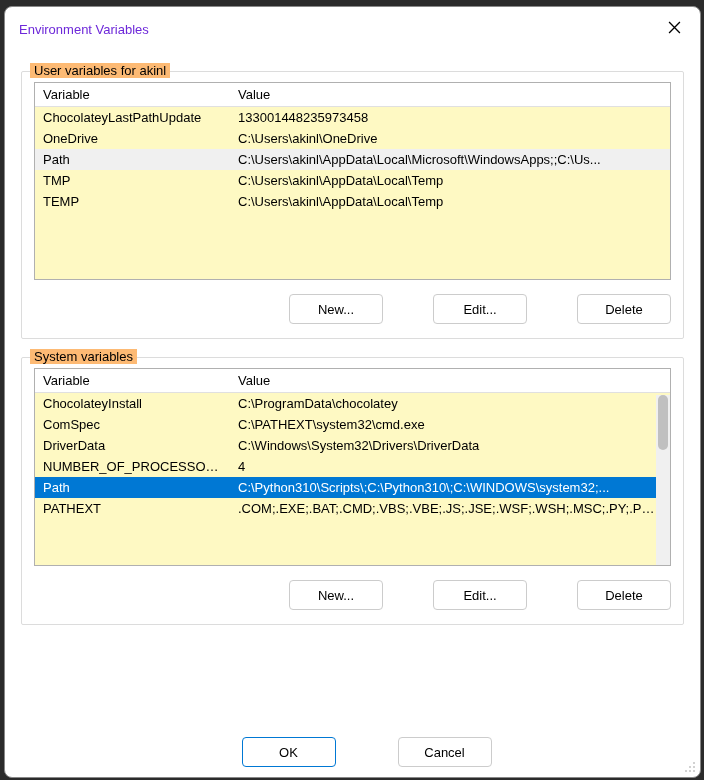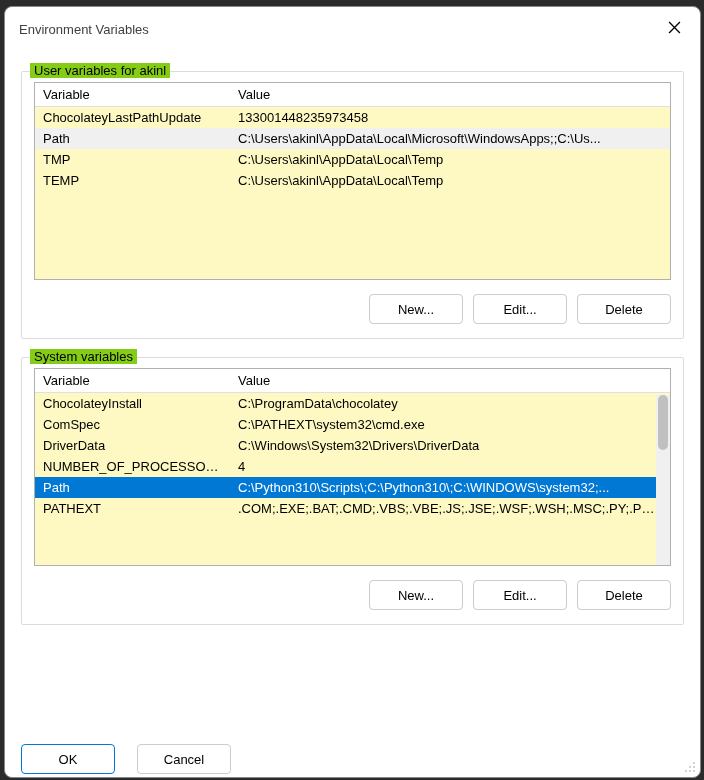--- a/index.html
+++ b/index.html
@@ -24,21 +24,21 @@
       flex-direction: column;
     }
     .titlebar {
       display: flex;
       align-items: center;
       justify-content: space-between;
       padding: 8px 12px 4px 14px;
     }
     .titlebar .title {
       font-size: 13px;
-      color: #404040;
+      color: #6d28d9;
     }
     .close-btn {
       width: 28px;
       height: 28px;
       display: flex;
       align-items: center;
       justify-content: center;
       cursor: pointer;
     }
     .close-btn svg { width: 13px; height: 13px; }
@@ -52,21 +52,21 @@
       border: 1px solid #dcdcdc;
       border-radius: 2px;
       padding: 10px 12px 14px 12px;
       position: relative;
       margin-top: 18px;
     }
     .group-label {
       position: absolute;
       top: -9px;
       left: 8px;
-      background: #84cc16;
+      background: #fdba74;
       padding: 0 4px;
       font-size: 13px;
       color: #000;
     }
     .table-wrap {
       border: 1px solid #b0b0b0;
       background: #fef9c3;
       height: 198px;
       overflow: hidden;
       position: relative;
@@ -127,26 +127,27 @@
     }
     .btn {
       min-width: 94px;
       height: 30px;
       border: 1px solid #cccccc;
       background: #fff;
       border-radius: 4px;
       font-size: 13px;
       cursor: pointer;
       padding: 0 12px;
+      margin-left: 40px;
     }
     .footer {
       display: flex;
-      justify-content: flex-start;
+      justify-content: center;
       gap: 22px;
-      padding: 18px 28px 3px 16px;
+      padding: 18px 28px 10px 16px;
     }
     .btn.primary {
       border: 1px solid #0078d4;
       min-width: 94px;
     }
     .resize-grip {
       position: absolute;
       right: 3px;
       bottom: 3px;
       width: 14px;
@@ -179,20 +180,24 @@
             <tr>
               <th>Variable</th>
               <th>Value</th>
             </tr>
           </thead>
           <tbody id="user-tbody">
               <tr>
                 <td>ChocolateyLastPathUpdate</td>
                 <td>133001448235973458</td>
               </tr>
+              <tr>
+                <td>OneDrive</td>
+                <td>C:\Users\akinl\OneDrive</td>
+              </tr>
               <tr class="highlight">
                 <td>Path</td>
                 <td>C:\Users\akinl\AppData\Local\Microsoft\WindowsApps;;C:\Us...</td>
               </tr>
               <tr>
                 <td>TMP</td>
                 <td>C:\Users\akinl\AppData\Local\Temp</td>
               </tr>
               <tr>
                 <td>TEMP</td>

